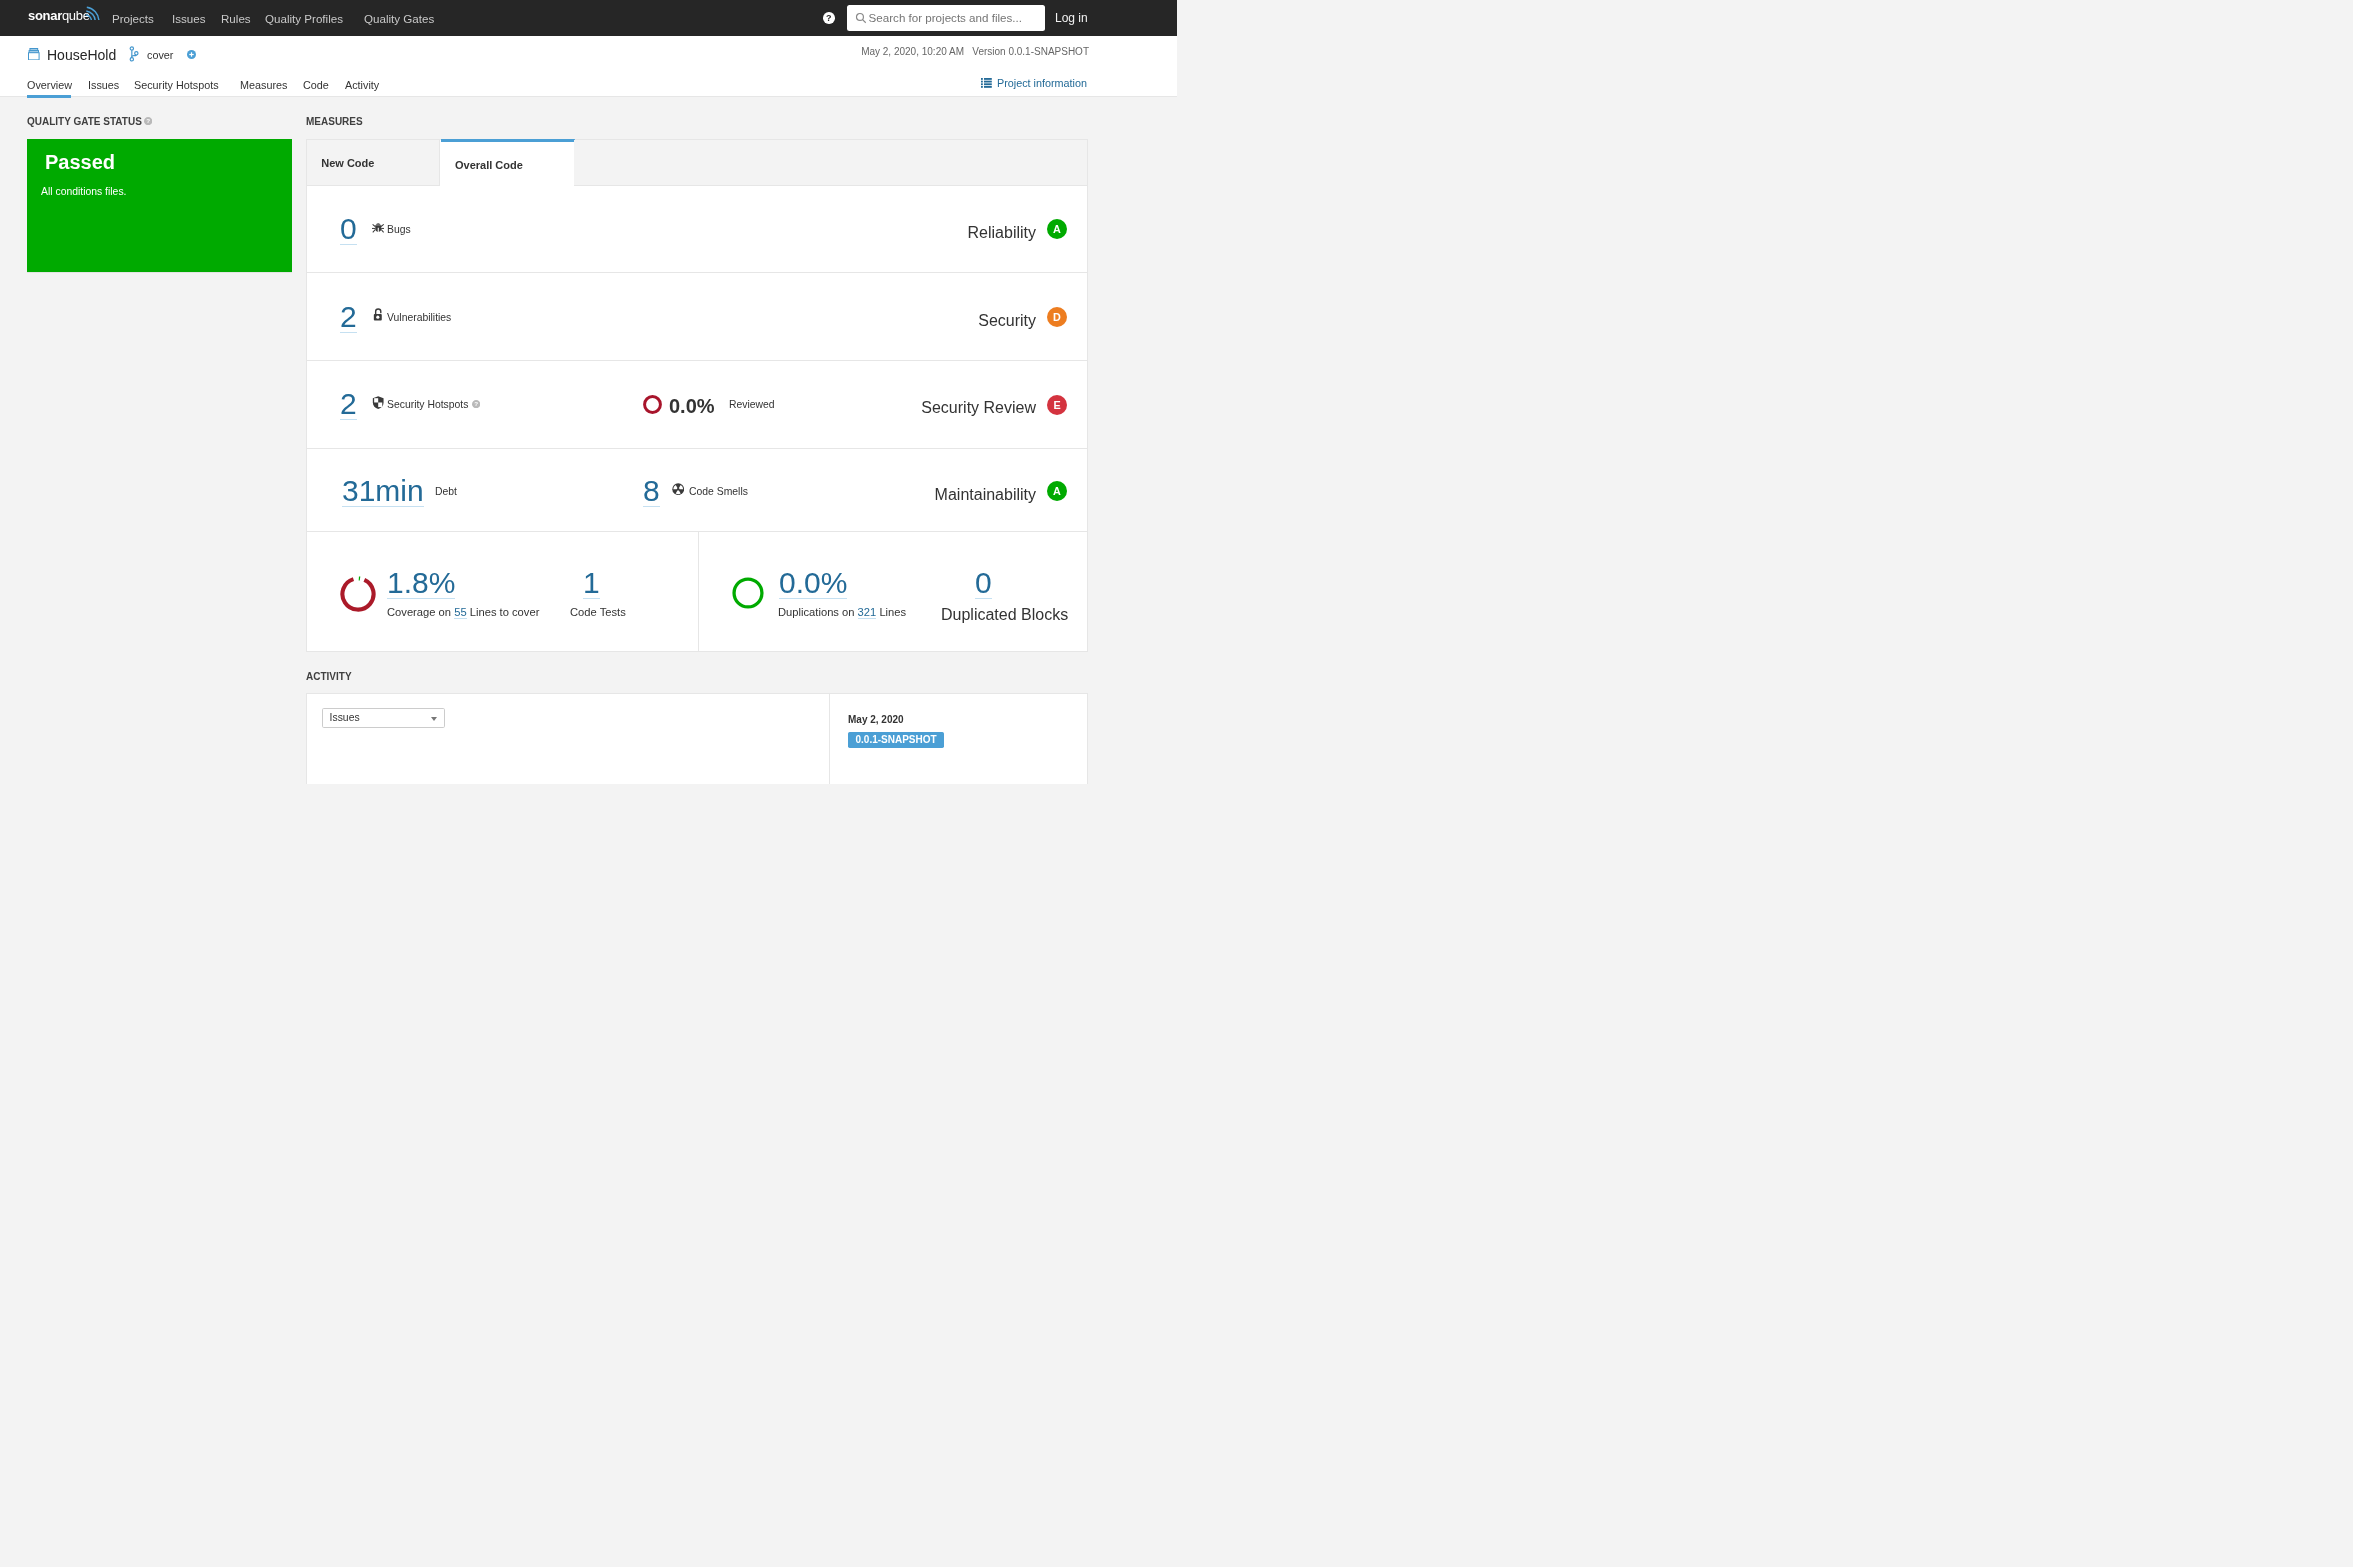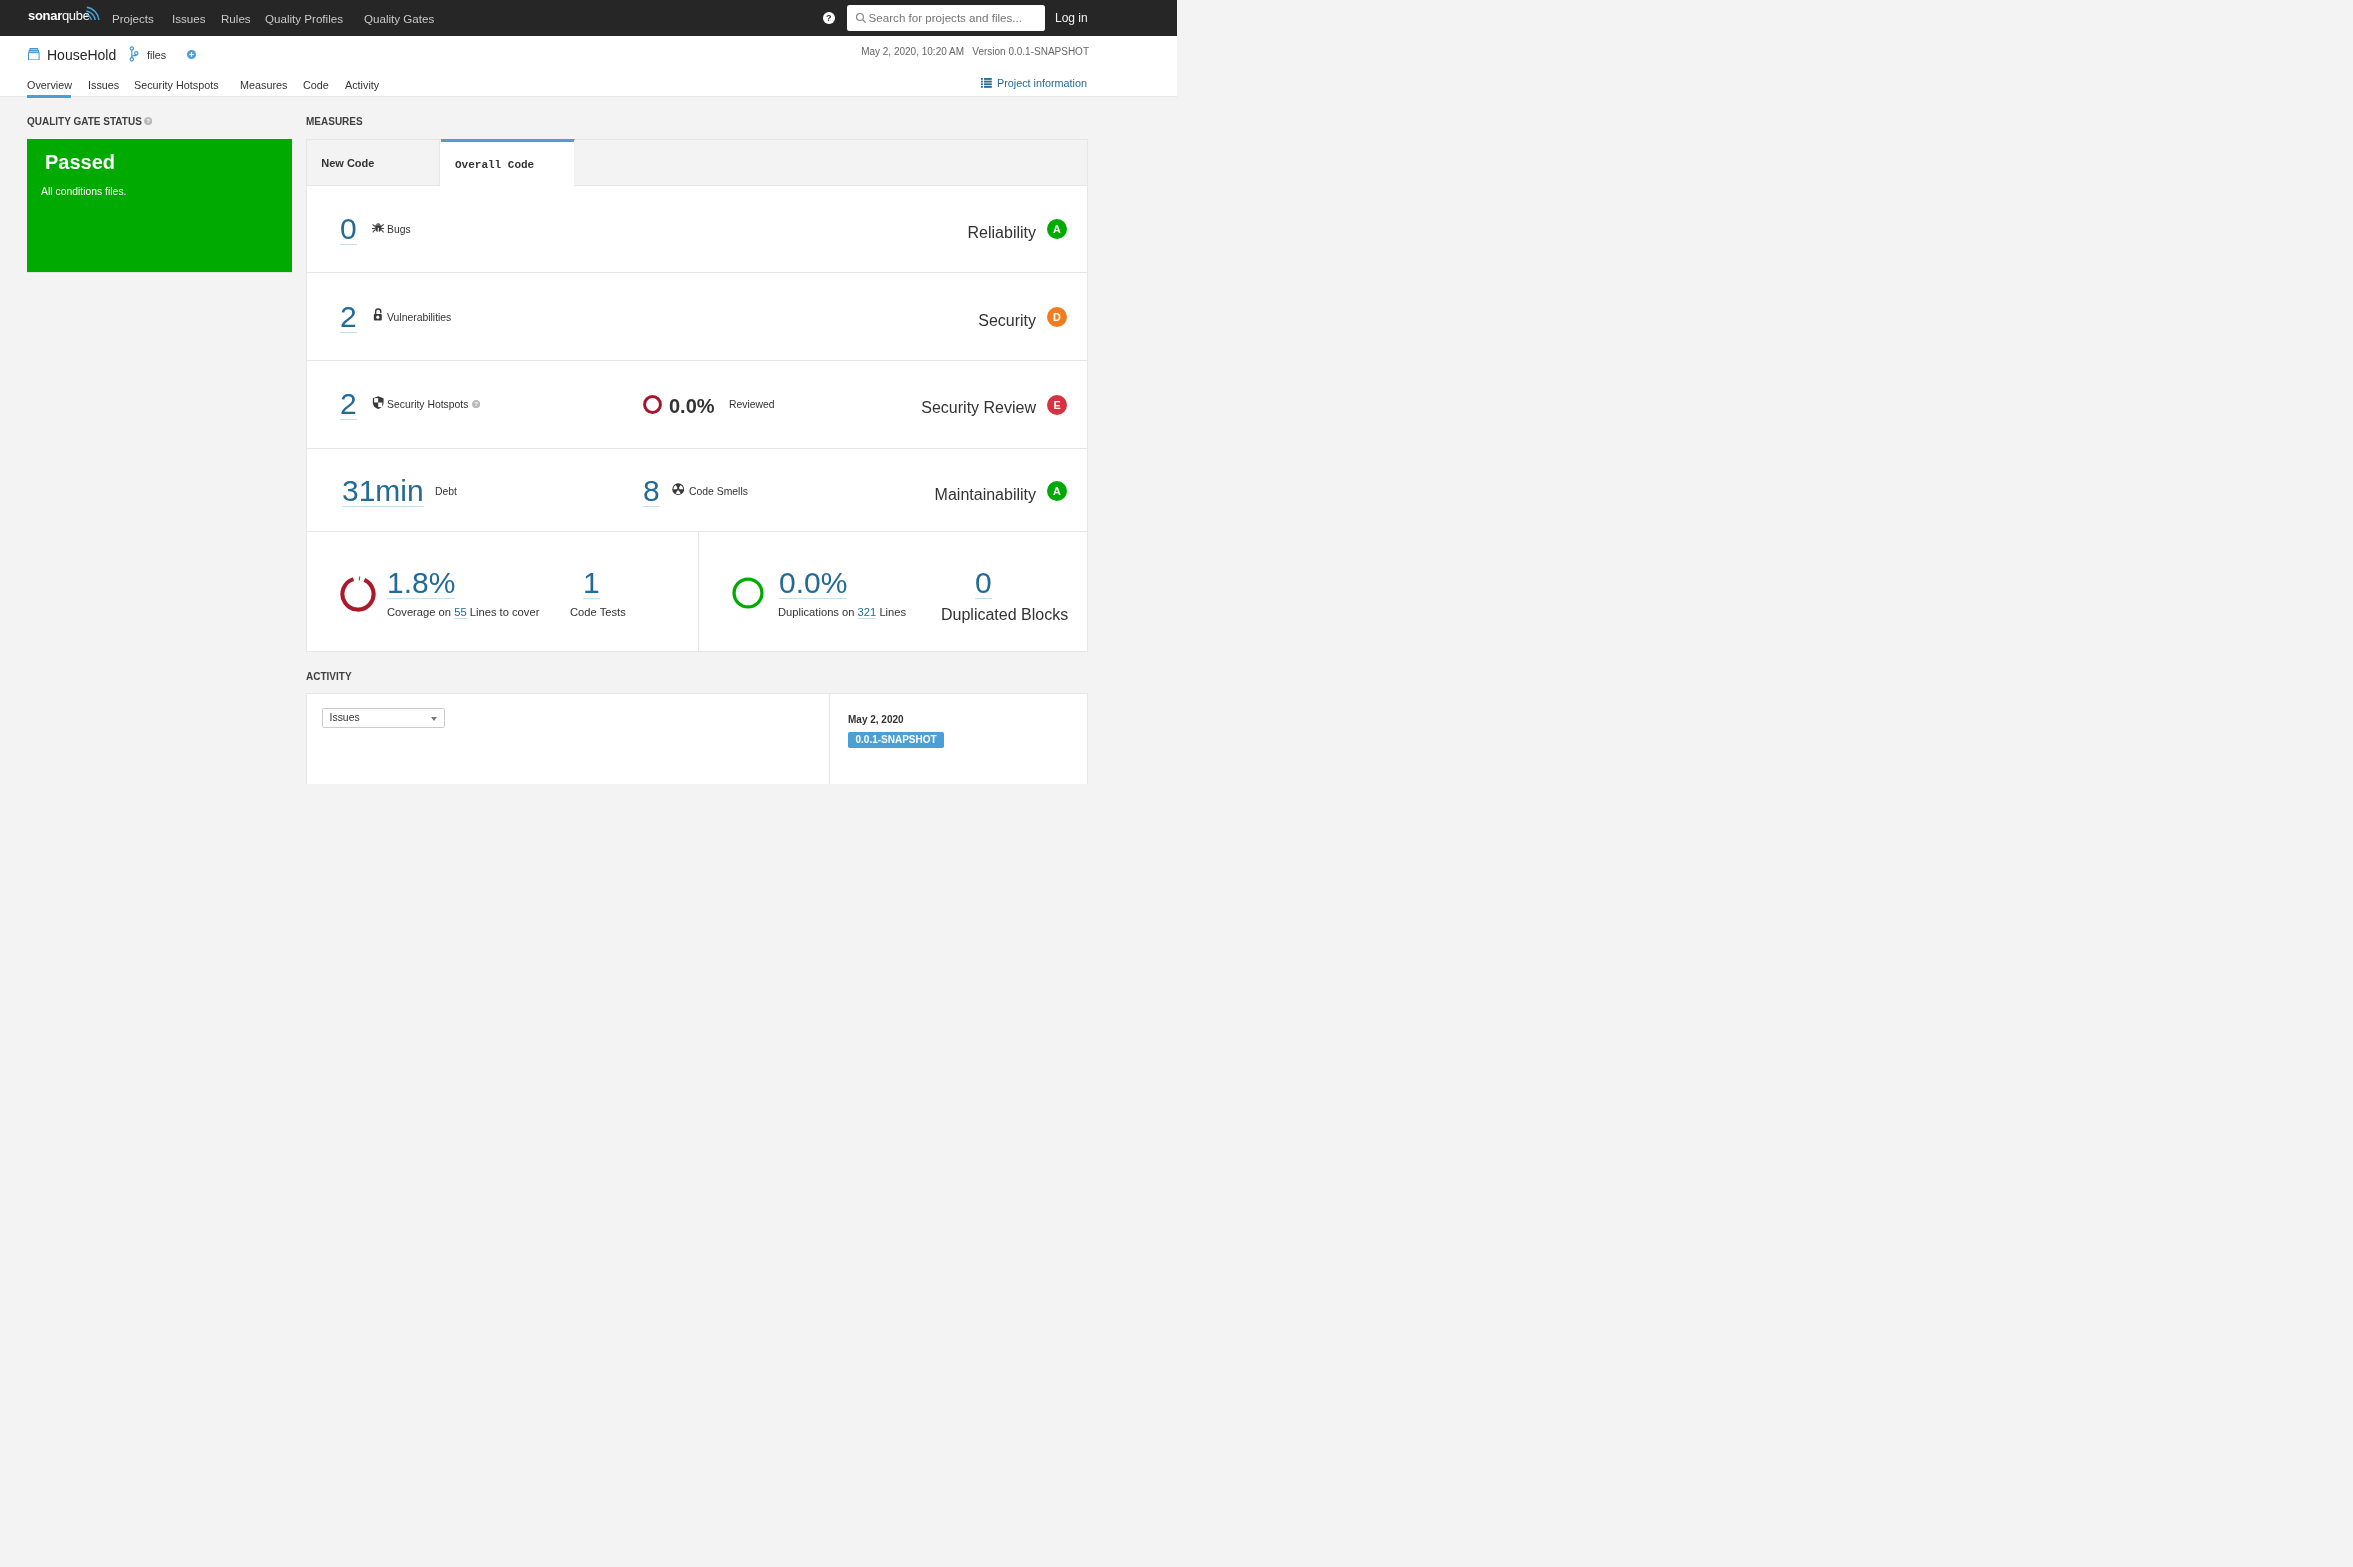--- a/index.html
+++ b/index.html
@@ -31,21 +31,21 @@
 
 
 #qg-card { position:absolute; left:27px; top:139px; width:265px; height:134px; background:#00aa00; border-bottom:1.7px solid #e3e3e3; }
 #qg-passed { position:absolute; left:18px; top:12.4px; font-size:20px; font-weight:bold; color:#fff; }
 #qg-sub { position:absolute; left:14px; top:47px; font-size:10.4px; color:#fff; }
 
 
 #mpanel { position:absolute; left:306px; top:139px; width:782px; height:513px; background:#fff; border:0.8px solid #e6e6e6; }
 #mtabs { position:absolute; left:0; top:-0.8px; width:780px; height:47px; }
 .mtab1 { position:absolute; left:-0.8px; top:0.8px; width:134px; height:46px; background:#f3f3f3; border:0.8px solid #e6e6e6; border-top:none; }
-.mtab2 { position:absolute; left:134px; top:0; width:134px; height:47px; background:#fff; border-right:0.8px solid #e6e6e6; border-top:3.3px solid #4b9fd5;font-family:Liberation Mono, monospace; }
+.mtab2 { position:absolute; left:134px; top:0; width:134px; height:47px; background:#fff; border-right:0.8px solid #e6e6e6; border-top:3.3px solid #4b9fd5; }
 .mtabrest { position:absolute; left:267px; top:0.8px; right:-0.8px; height:46px; background:#f3f3f3; border-bottom:0.8px solid #e6e6e6; border-right:0.8px solid #e6e6e6;}
 .mtab-label { position:absolute; left:14px; top:17.4px; font-size:11px; font-weight:bold; color:#333; }
 .mrow { position:absolute; left:0; width:780px; border-bottom:0.8px solid #e6e6e6; }
 .bignum { font-size:30px; color:#236a97; border-bottom:1.7px solid #c5e0f1; padding-bottom:0; display:inline-block; line-height:1; }
 .mlabel { font-size:10.4px; color:#333; }
 .mcat { font-size:16px; color:#333; }
 .badge { position:absolute; width:20px; height:20px; border-radius:50%; color:#fff; font-size:10.8px; font-weight:bold; text-align:center; line-height:20px; }
 .b-green { background:#00aa00; }
 .b-orange { background:#ed7d20; }
 .b-red { background:#d4333f; }
@@ -98,21 +98,21 @@
   <div id="pname">HouseHold</div>
   <svg class="abs" style="left:129px;top:10.4px" width="10" height="15.8" viewBox="0 0 12 19">
     <g stroke="#4396cd" stroke-width="1.4" fill="none">
       <circle cx="3.4" cy="3" r="2"></circle>
       <circle cx="3.4" cy="16" r="2"></circle>
       <circle cx="8.8" cy="8.8" r="2"></circle>
       <path d="M3.4 5 V14"></path>
       <path d="M3.4 13 C3.4 10.4 8.8 12.6 8.8 10.9"></path>
     </g>
   </svg>
-  <div id="branch">files</div>
+  <div id="branch">cover</div>
   <svg class="abs" style="left:187px;top:14px" width="9" height="9" viewBox="0 0 11 11">
     <circle cx="5.5" cy="5.5" r="5.5" fill="#4b9fd5"></circle>
     <line x1="5.5" y1="2.8" x2="5.5" y2="8.2" stroke="#fff" stroke-width="1.5"></line>
     <line x1="2.8" y1="5.5" x2="8.2" y2="5.5" stroke="#fff" stroke-width="1.5"></line>
   </svg>
   <div id="hdate">May 2, 2020, 10:20 AM<span style="display:inline-block;width:8.3px"></span>Version 0.0.1-SNAPSHOT</div>
   <div class="ptab" style="left:27px">Overview</div>
   <div class="ptab" style="left:88px">Issues</div>
   <div class="ptab" style="left:134px">Security Hotspots</div>
   <div class="ptab" style="left:240px">Measures</div>

